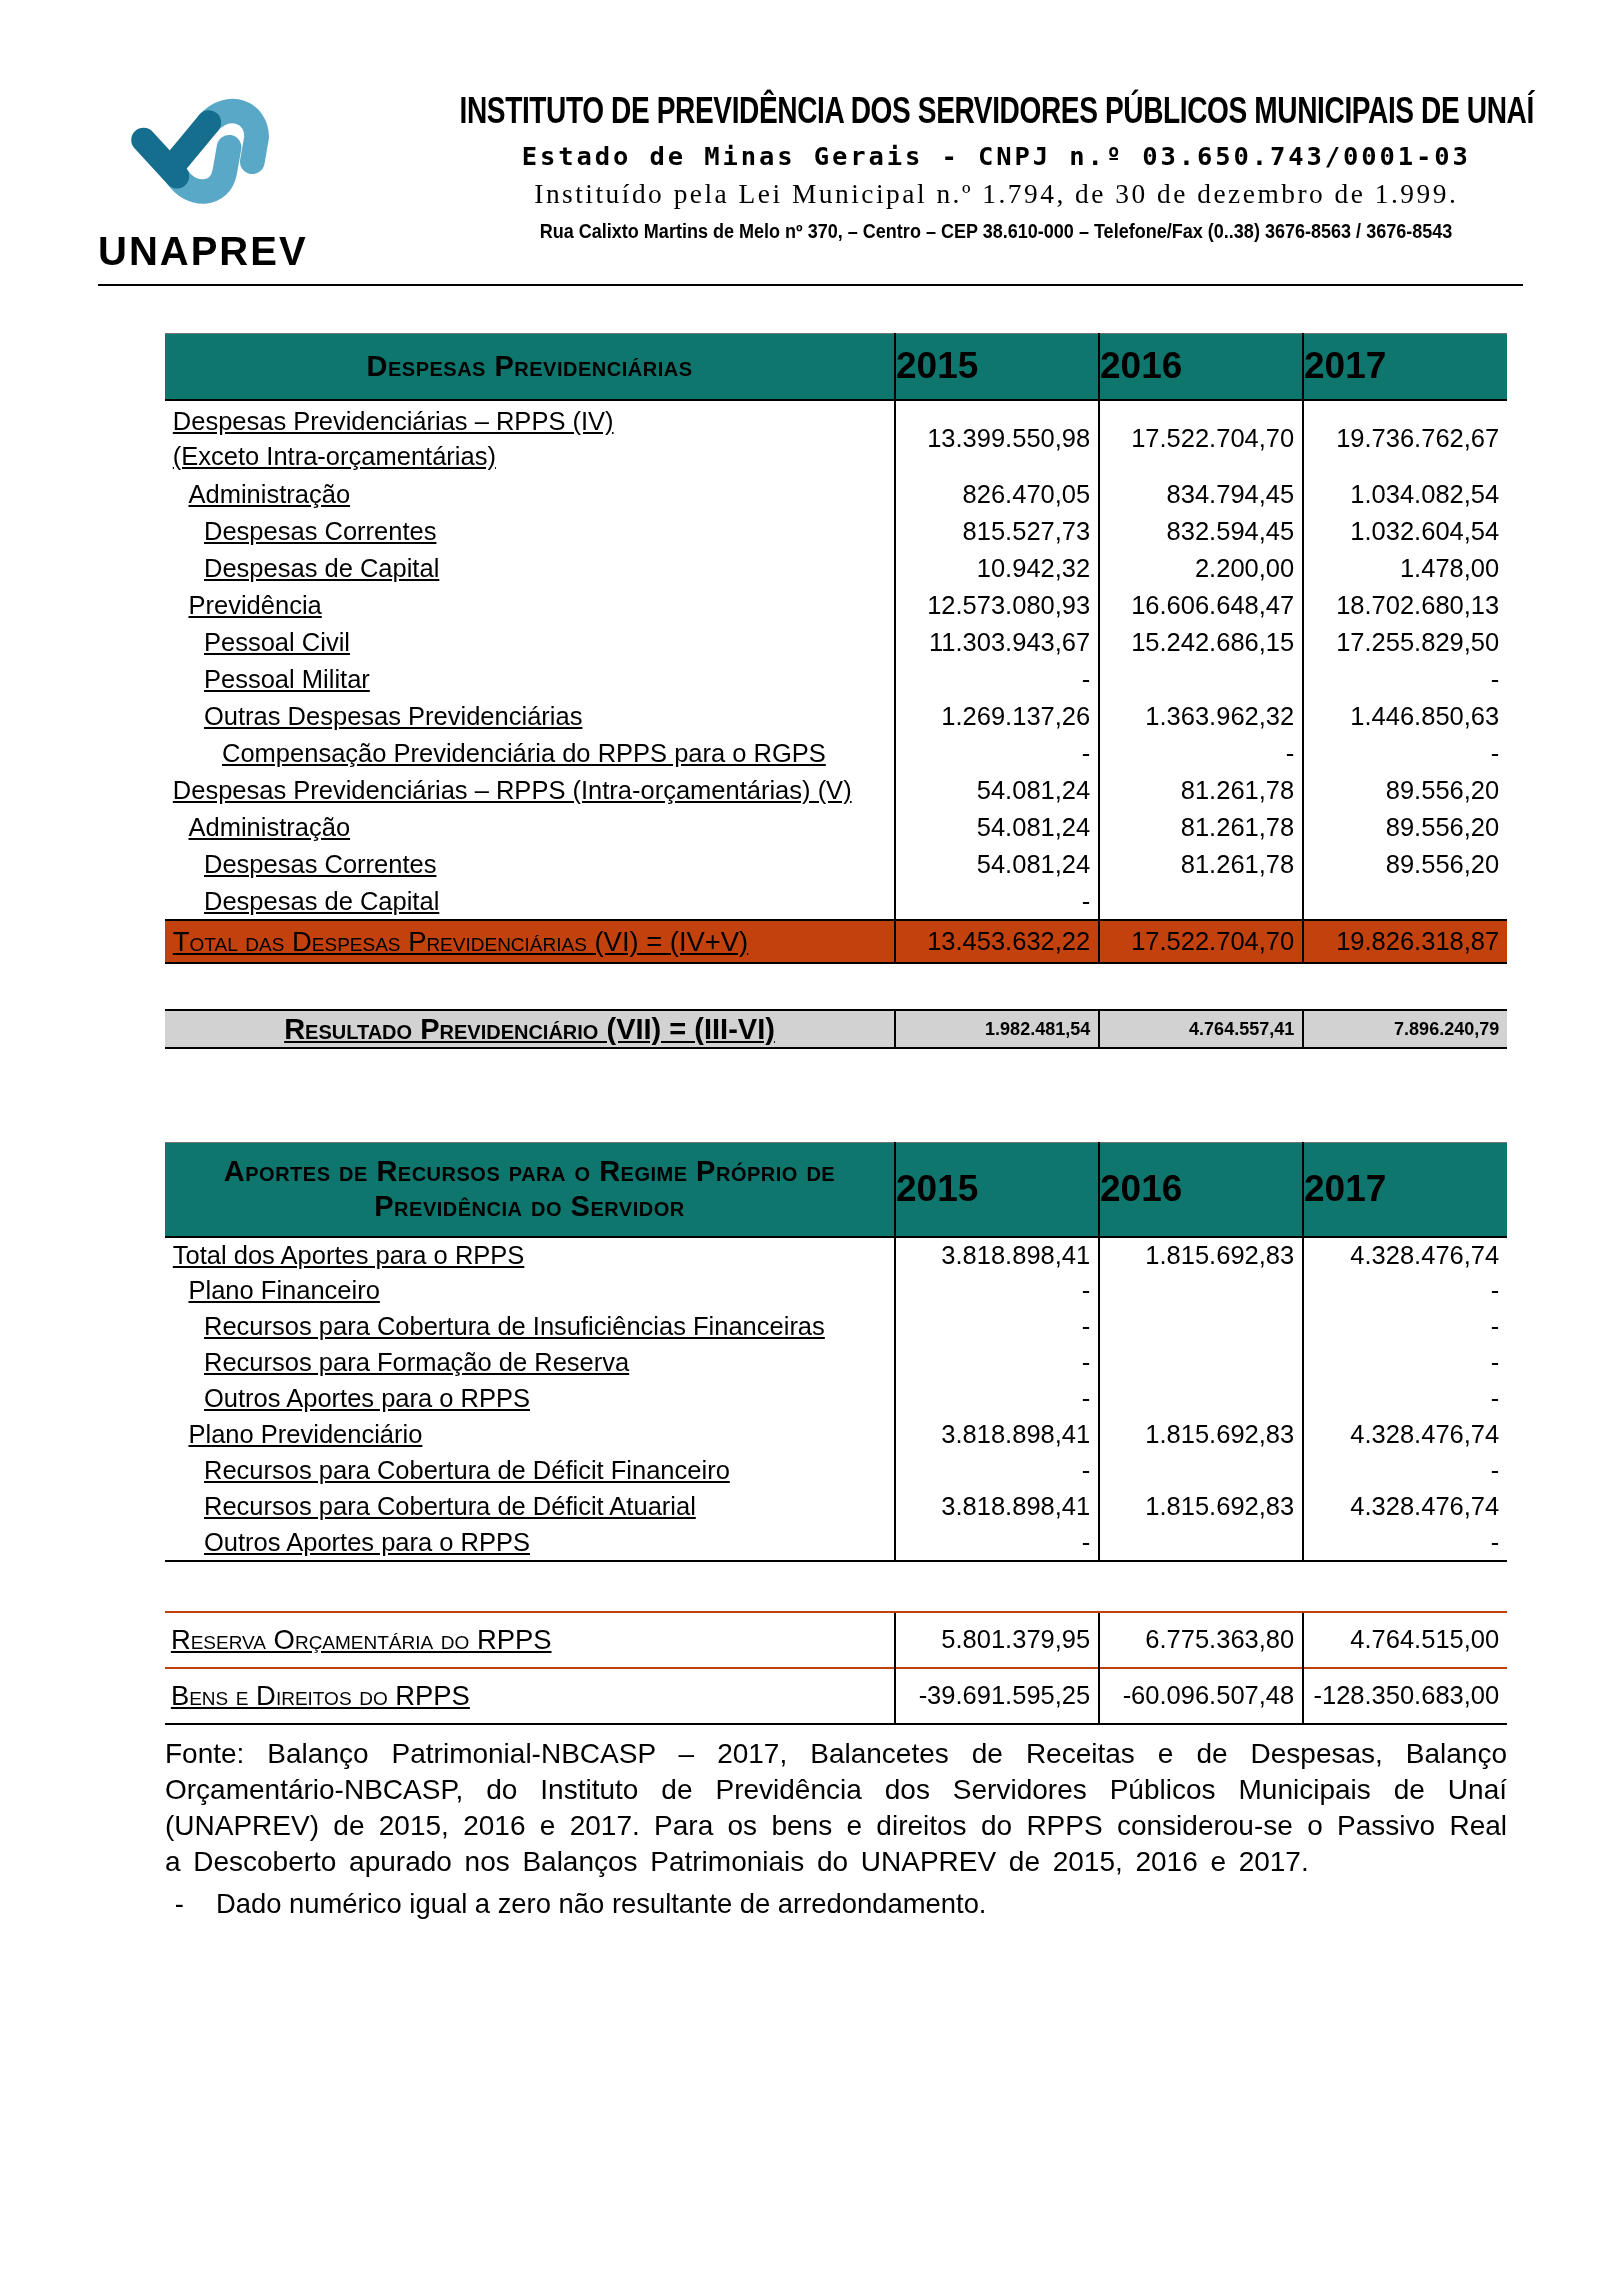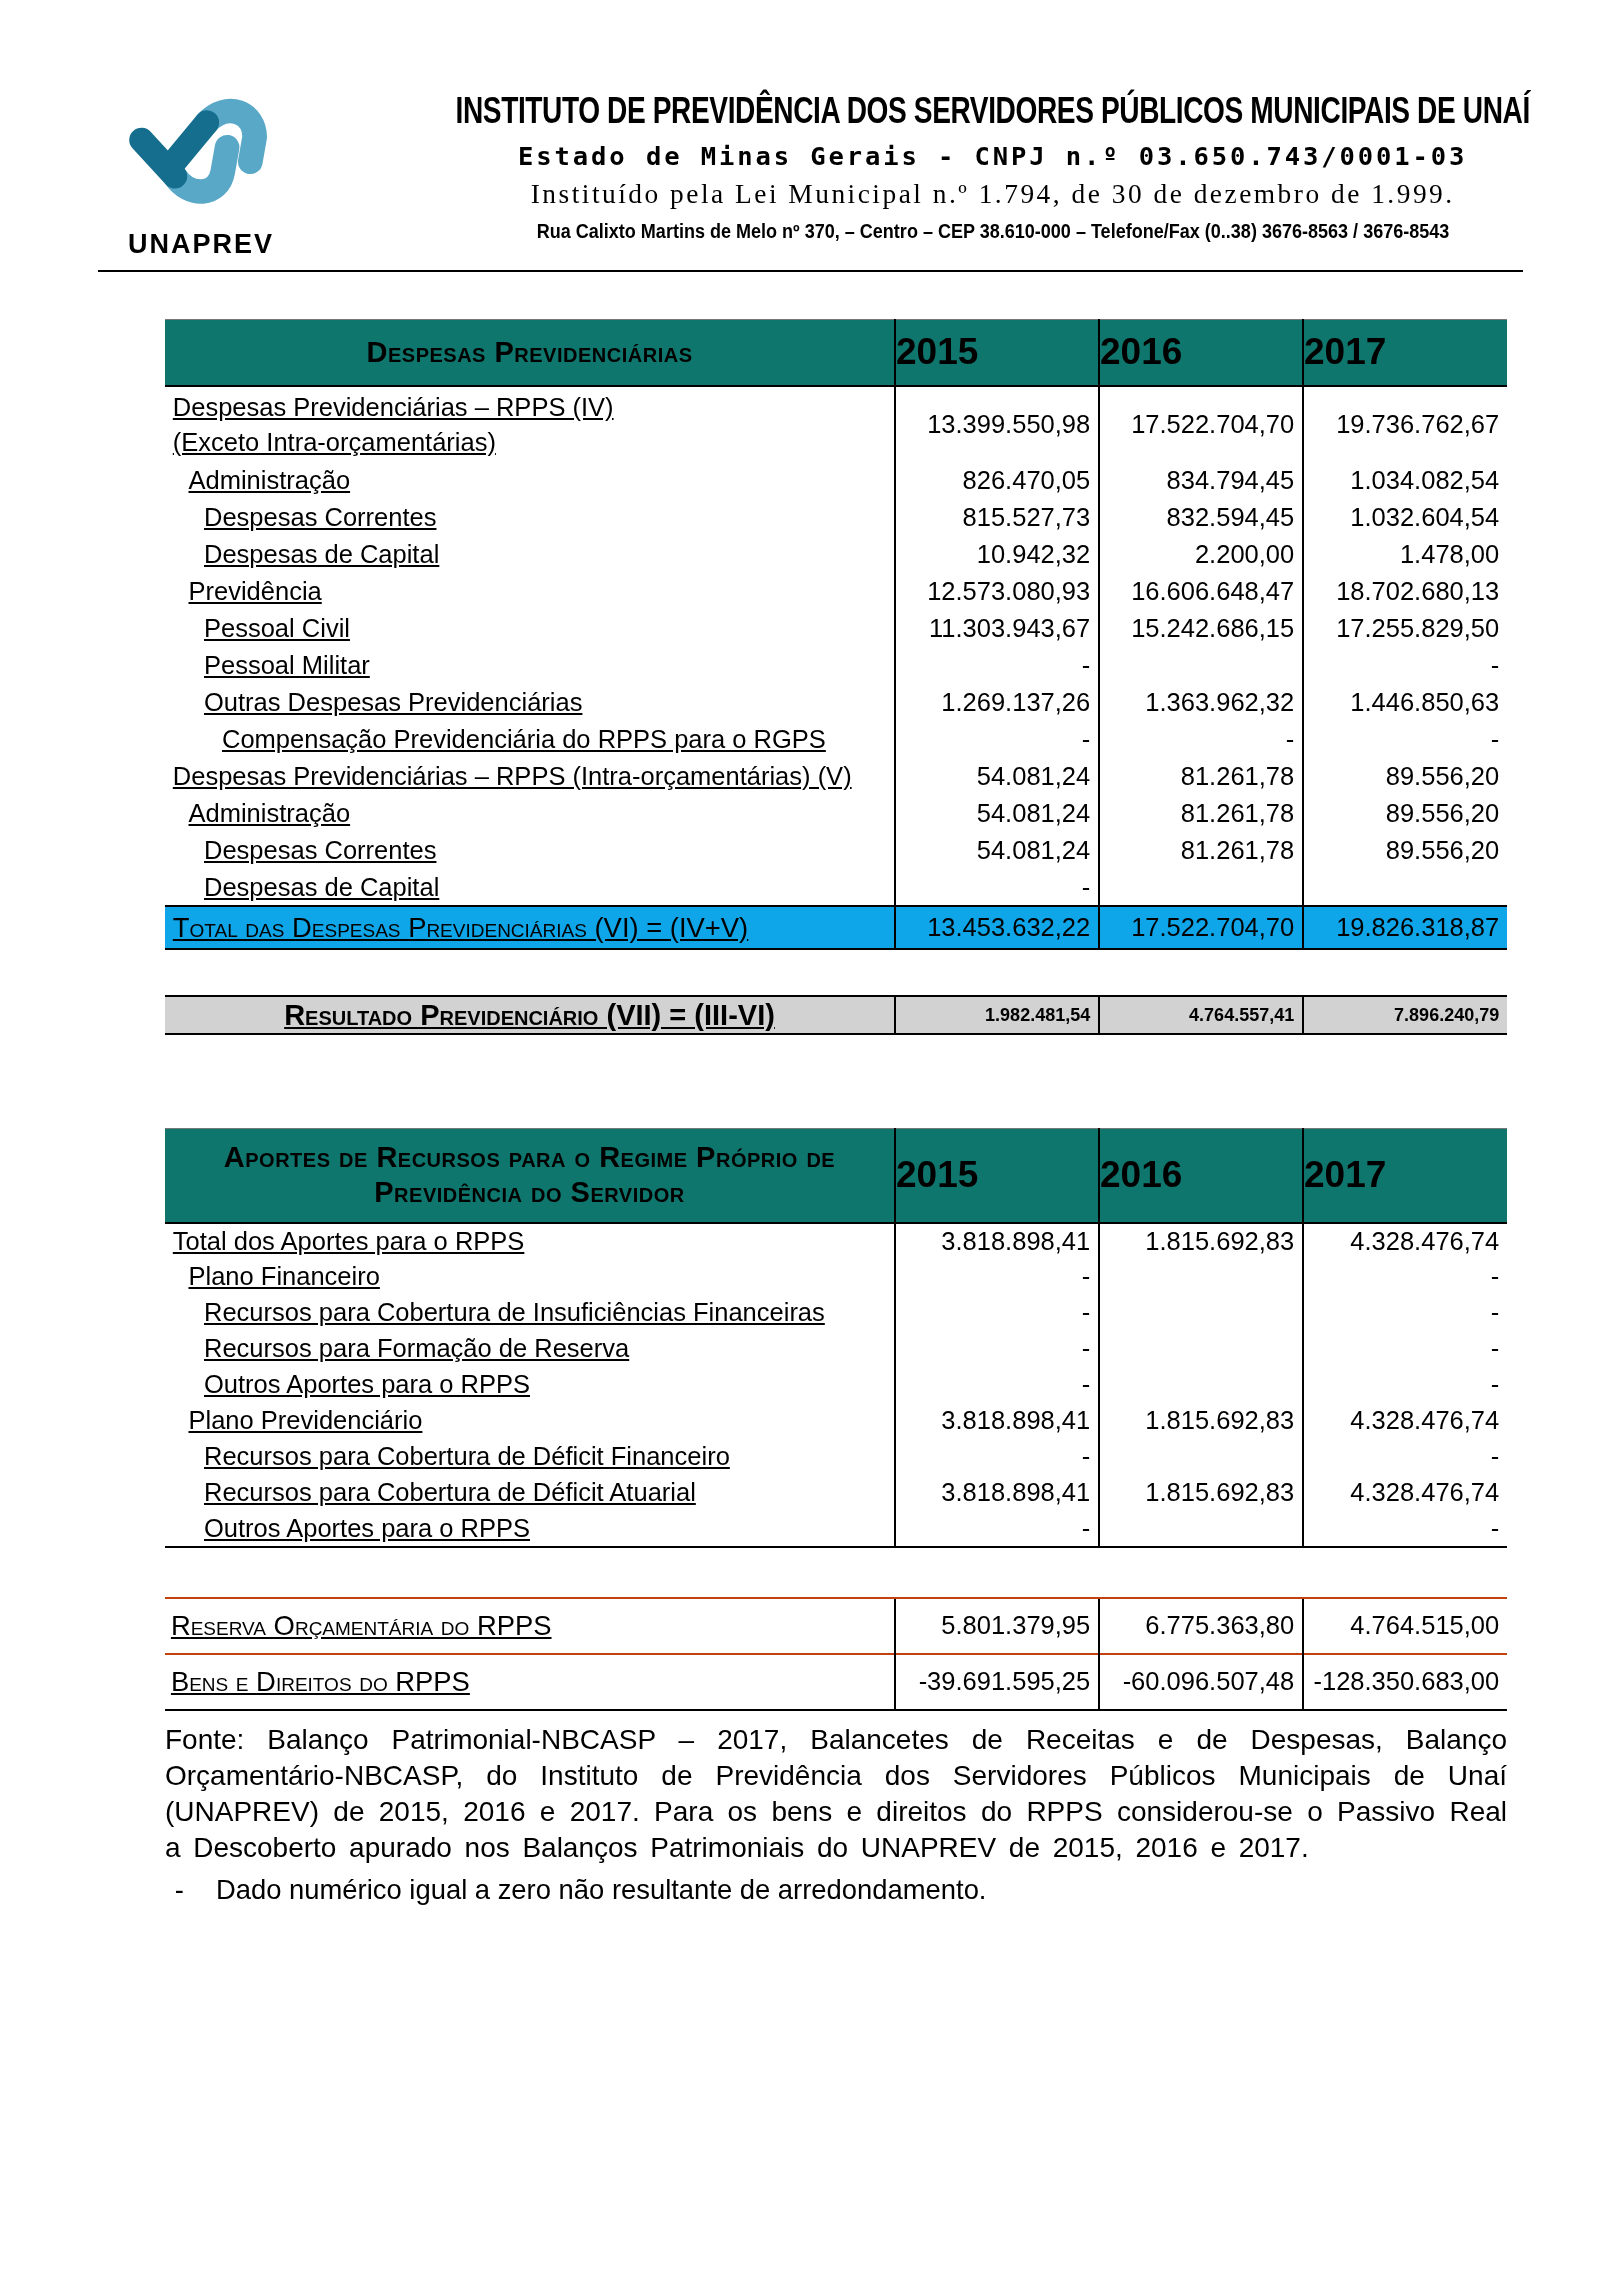--- a/index.html
+++ b/index.html
@@ -7,21 +7,21 @@
   .page {
     width:1621px; height:2293px; background:#ffffff; margin:0 auto;
     font-family:"Liberation Sans", sans-serif; color:#000; position:relative;
   }
   .content { padding:0 98px; }
 
   
   .letterhead { display:flex; padding-top:76px; }
   .logo-col { width:314px; text-align:center; }
   .logo-col svg { display:block; margin:5.9px auto 0 auto; }
-  .logo-word { font-size:27px; font-weight:bold; letter-spacing:2px; margin-top:2px; }
+  .logo-word { font-size:40px; font-weight:bold; letter-spacing:2px; margin-top:2px; }
   .head-col { flex:1; text-align:center; padding-top:13.7px; }
   .org-name { white-space:nowrap; }
   .org-name span { display:inline-block; transform:scaleX(0.78); transform-origin:center;
     font-size:36px; font-weight:bold; letter-spacing:-0.5px; }
   .line2 { font-family:"DejaVu Sans Mono", monospace; font-weight:bold; font-size:25.5px;
     letter-spacing:2.9px; margin-top:9.8px; white-space:nowrap; }
   .line3 { font-family:"Liberation Serif", serif; font-size:27.4px; letter-spacing:2.5px;
     margin-top:7.8px; white-space:nowrap; }
   .line4 { white-space:nowrap; margin-top:9.8px; }
   .line4 span { display:inline-block; transform:scaleX(0.92); transform-origin:center;
@@ -46,21 +46,21 @@
   .ap tr.r td { height:36px; }
   tr.r0 td { height:76px; vertical-align:middle; }
   td.l { font-size:25.5px;text-decoration:underline; }
   td.v { border-left:2px solid #000; text-align:right; padding:0 7.8px 0 3.9px; font-size:25.5px; }
   .ind0 { padding-left:7.8px; }
   .ind1 { padding-left:23.5px; }
   .ind2 { padding-left:39px; }
   .ind3 { padding-left:57px; }
   .t1row0-l1, .t1row0-l2 { font-size:25.5px; line-height:1.35; }
 
-  .tot td { background:#0ea5e9; border-top:2px solid #000; border-bottom:2.9px solid #000; height:43px; }
+  .tot td { background:#c2410c; border-top:2px solid #000; border-bottom:2.9px solid #000; height:43px; }
   .tot td.l { font-variant:small-caps; font-size:27.4px; }
 
   .res { margin-top:45px; }
   .res td { background:#d2d2d2; border-top:2px solid #000; border-bottom:2.9px solid #000;
             height:38px; vertical-align:middle; }
   .res td.l { font-variant:small-caps; font-weight:bold; font-size:29px; text-align:center; }
   .res td.v { font-weight:bold; font-size:18px; }
 
   .mt-t1 { margin-top:47px; }
   .ap { margin-top:93px; }

